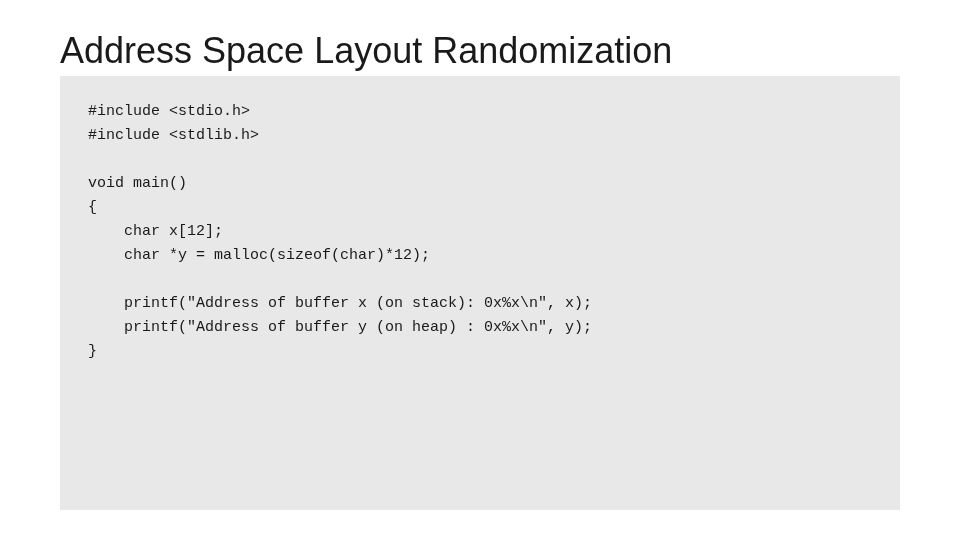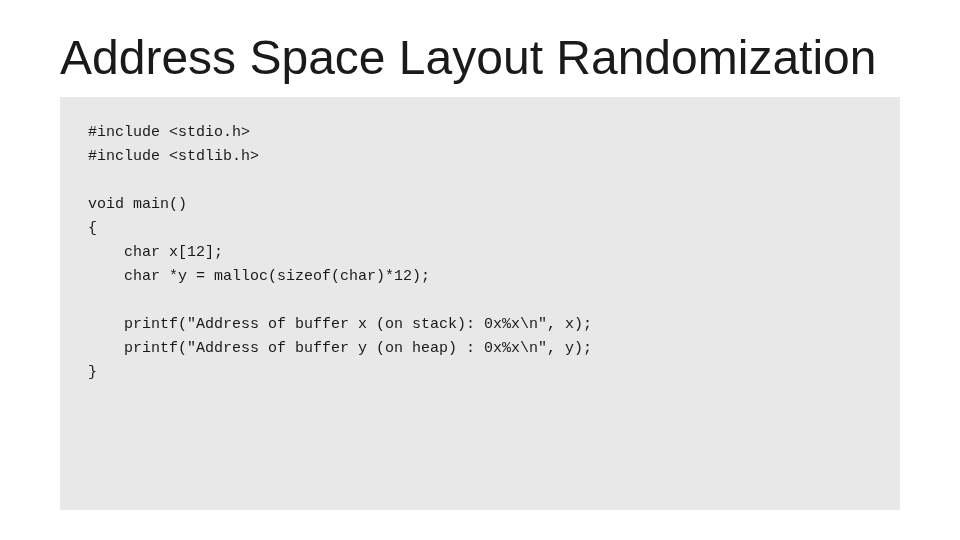--- a/index.html
+++ b/index.html
@@ -12,24 +12,24 @@
       width: 960px;
       height: 540px;
       background-color: #ffffff;
       font-family: Arial, sans-serif;
       display: flex;
       flex-direction: column;
       padding: 30px 60px;
     }
 
     .page-title {
-      font-size: 48px;
+      font-size: 36px;
       font-weight: 400;
       color: #1a1a1a;
-      margin-bottom: 12px;
+      margin-bottom: 4px;
       font-family: Arial, sans-serif;
     }
 
     .code-block {
       background-color: #e8e8e8;
       border-radius: 0;
       padding: 24px 28px;
       flex: 1;
     }
 

